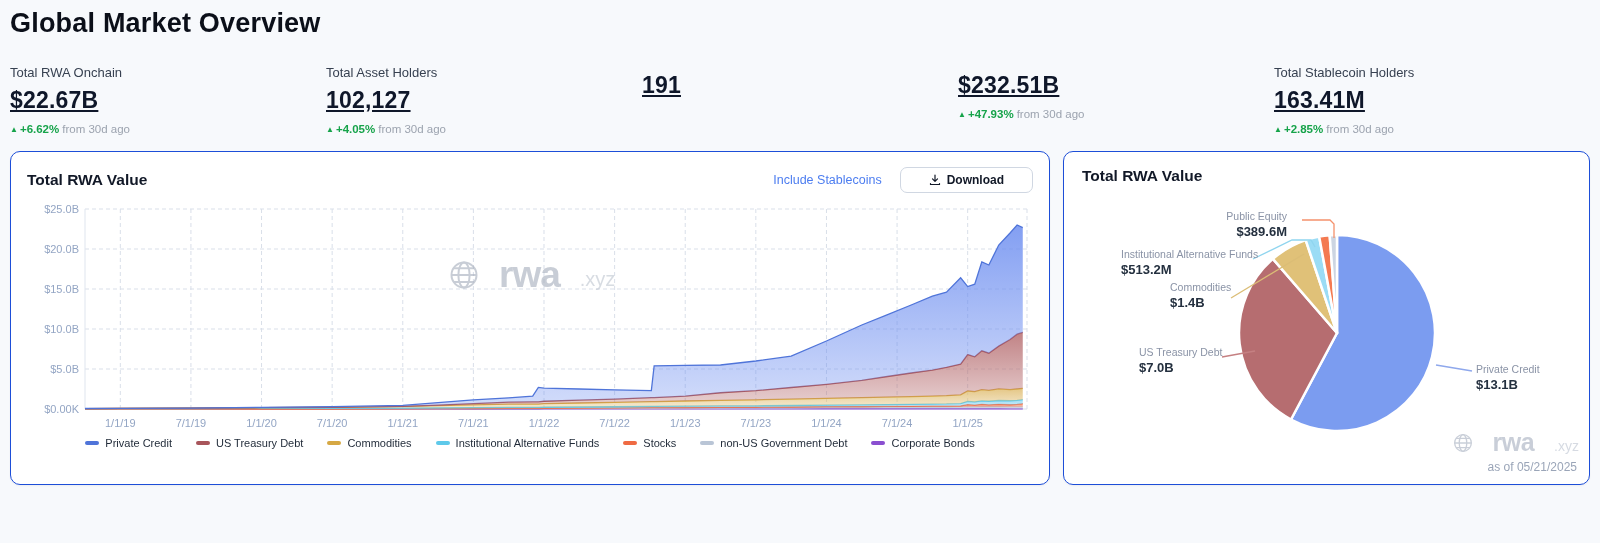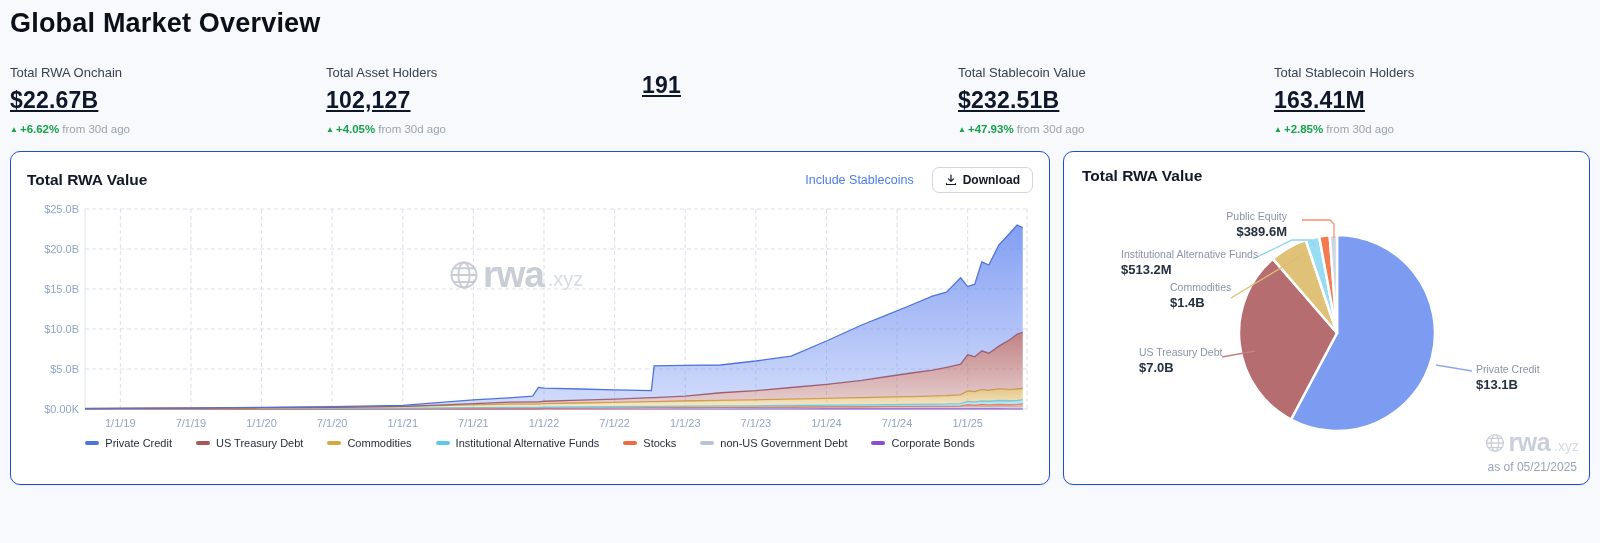--- a/index.html
+++ b/index.html
@@ -35,33 +35,33 @@
   .card-l { width:1040px; padding:15px 16px; }
   .card-r { flex:1; padding:15px 18px; }
   .card-title { font-size:15.5px; font-weight:700; color:#111827; }
   .card-hdr { display:flex; align-items:center; justify-content:space-between; }
   .hdr-right { display:flex; align-items:center; gap:18px; }
   .link { font-size:12.5px; color:#4c7df0; cursor:pointer; }
   .dl-btn {
     display:inline-flex; align-items:center; gap:6px;
     font-size:12px; font-weight:600; color:#111827;
     background:#fff; border:1px solid #d0d7e2; border-radius:7px;
-    padding:5px 12px; cursor:pointer;
+    padding:5px 28px; cursor:pointer;
   }
   .dl-btn svg { display:block; }
   
   #area-svg { display:block; margin-top:8px; }
   .legend {
     display:flex; justify-content:center; gap:24px; margin-top:4px;
     font-size:11px; color:#1f2937;
   }
   .legend .item { display:flex; align-items:center; gap:6px; cursor:pointer; }
   .legend .mark { width:14px; height:4px; border-radius:2px; display:inline-block; }
   .watermark {
-    position:absolute; display:flex; align-items:center; gap:4px;
+    position:absolute; display:flex; align-items:center; gap:20px;
     color:#a8b0bd; opacity:.62; pointer-events:none;
   }
   .wm-l { left:438px; top:102px; }
   .wm-l .brand { font-size:37px; font-weight:600; letter-spacing:-1px; }
   .wm-l .tld { font-size:20px; color:#c0c7d1; align-self:flex-end; margin-bottom:5px; }
   .wm-r { right:10px; top:276px; opacity:.8; }
   .wm-r .brand { font-size:25px; font-weight:600; letter-spacing:-.5px; color:#bcc3cf; }
   .wm-r .tld { font-size:14px; color:#ccd2dc; align-self:flex-end; margin-bottom:3px; }
   .asof { position:absolute; right:12px; top:308px; font-size:12px; color:#9aa5b8; }
   
@@ -92,21 +92,20 @@
   <div class="stat">
     <div class="lbl">Total Asset Holders</div>
     <div class="val">102,127</div>
     <div class="delta"><span class="tri">▲</span><span class="pct">+4.05%</span><span>from 30d ago</span></div>
   </div>
   <div class="stat">
     <div class="val">191</div>
     <div class="delta"><span class="tri"></span><span class="pct"></span><span></span></div>
   </div>
   <div class="stat">
-    <div class="lbl">Total Stablecoin Value</div>
     <div class="val">$232.51B</div>
     <div class="delta"><span class="tri">▲</span><span class="pct">+47.93%</span><span>from 30d ago</span></div>
   </div>
   <div class="stat">
     <div class="lbl">Total Stablecoin Holders</div>
     <div class="val">163.41M</div>
     <div class="delta"><span class="tri">▲</span><span class="pct">+2.85%</span><span>from 30d ago</span></div>
   </div>
 </div>
 

